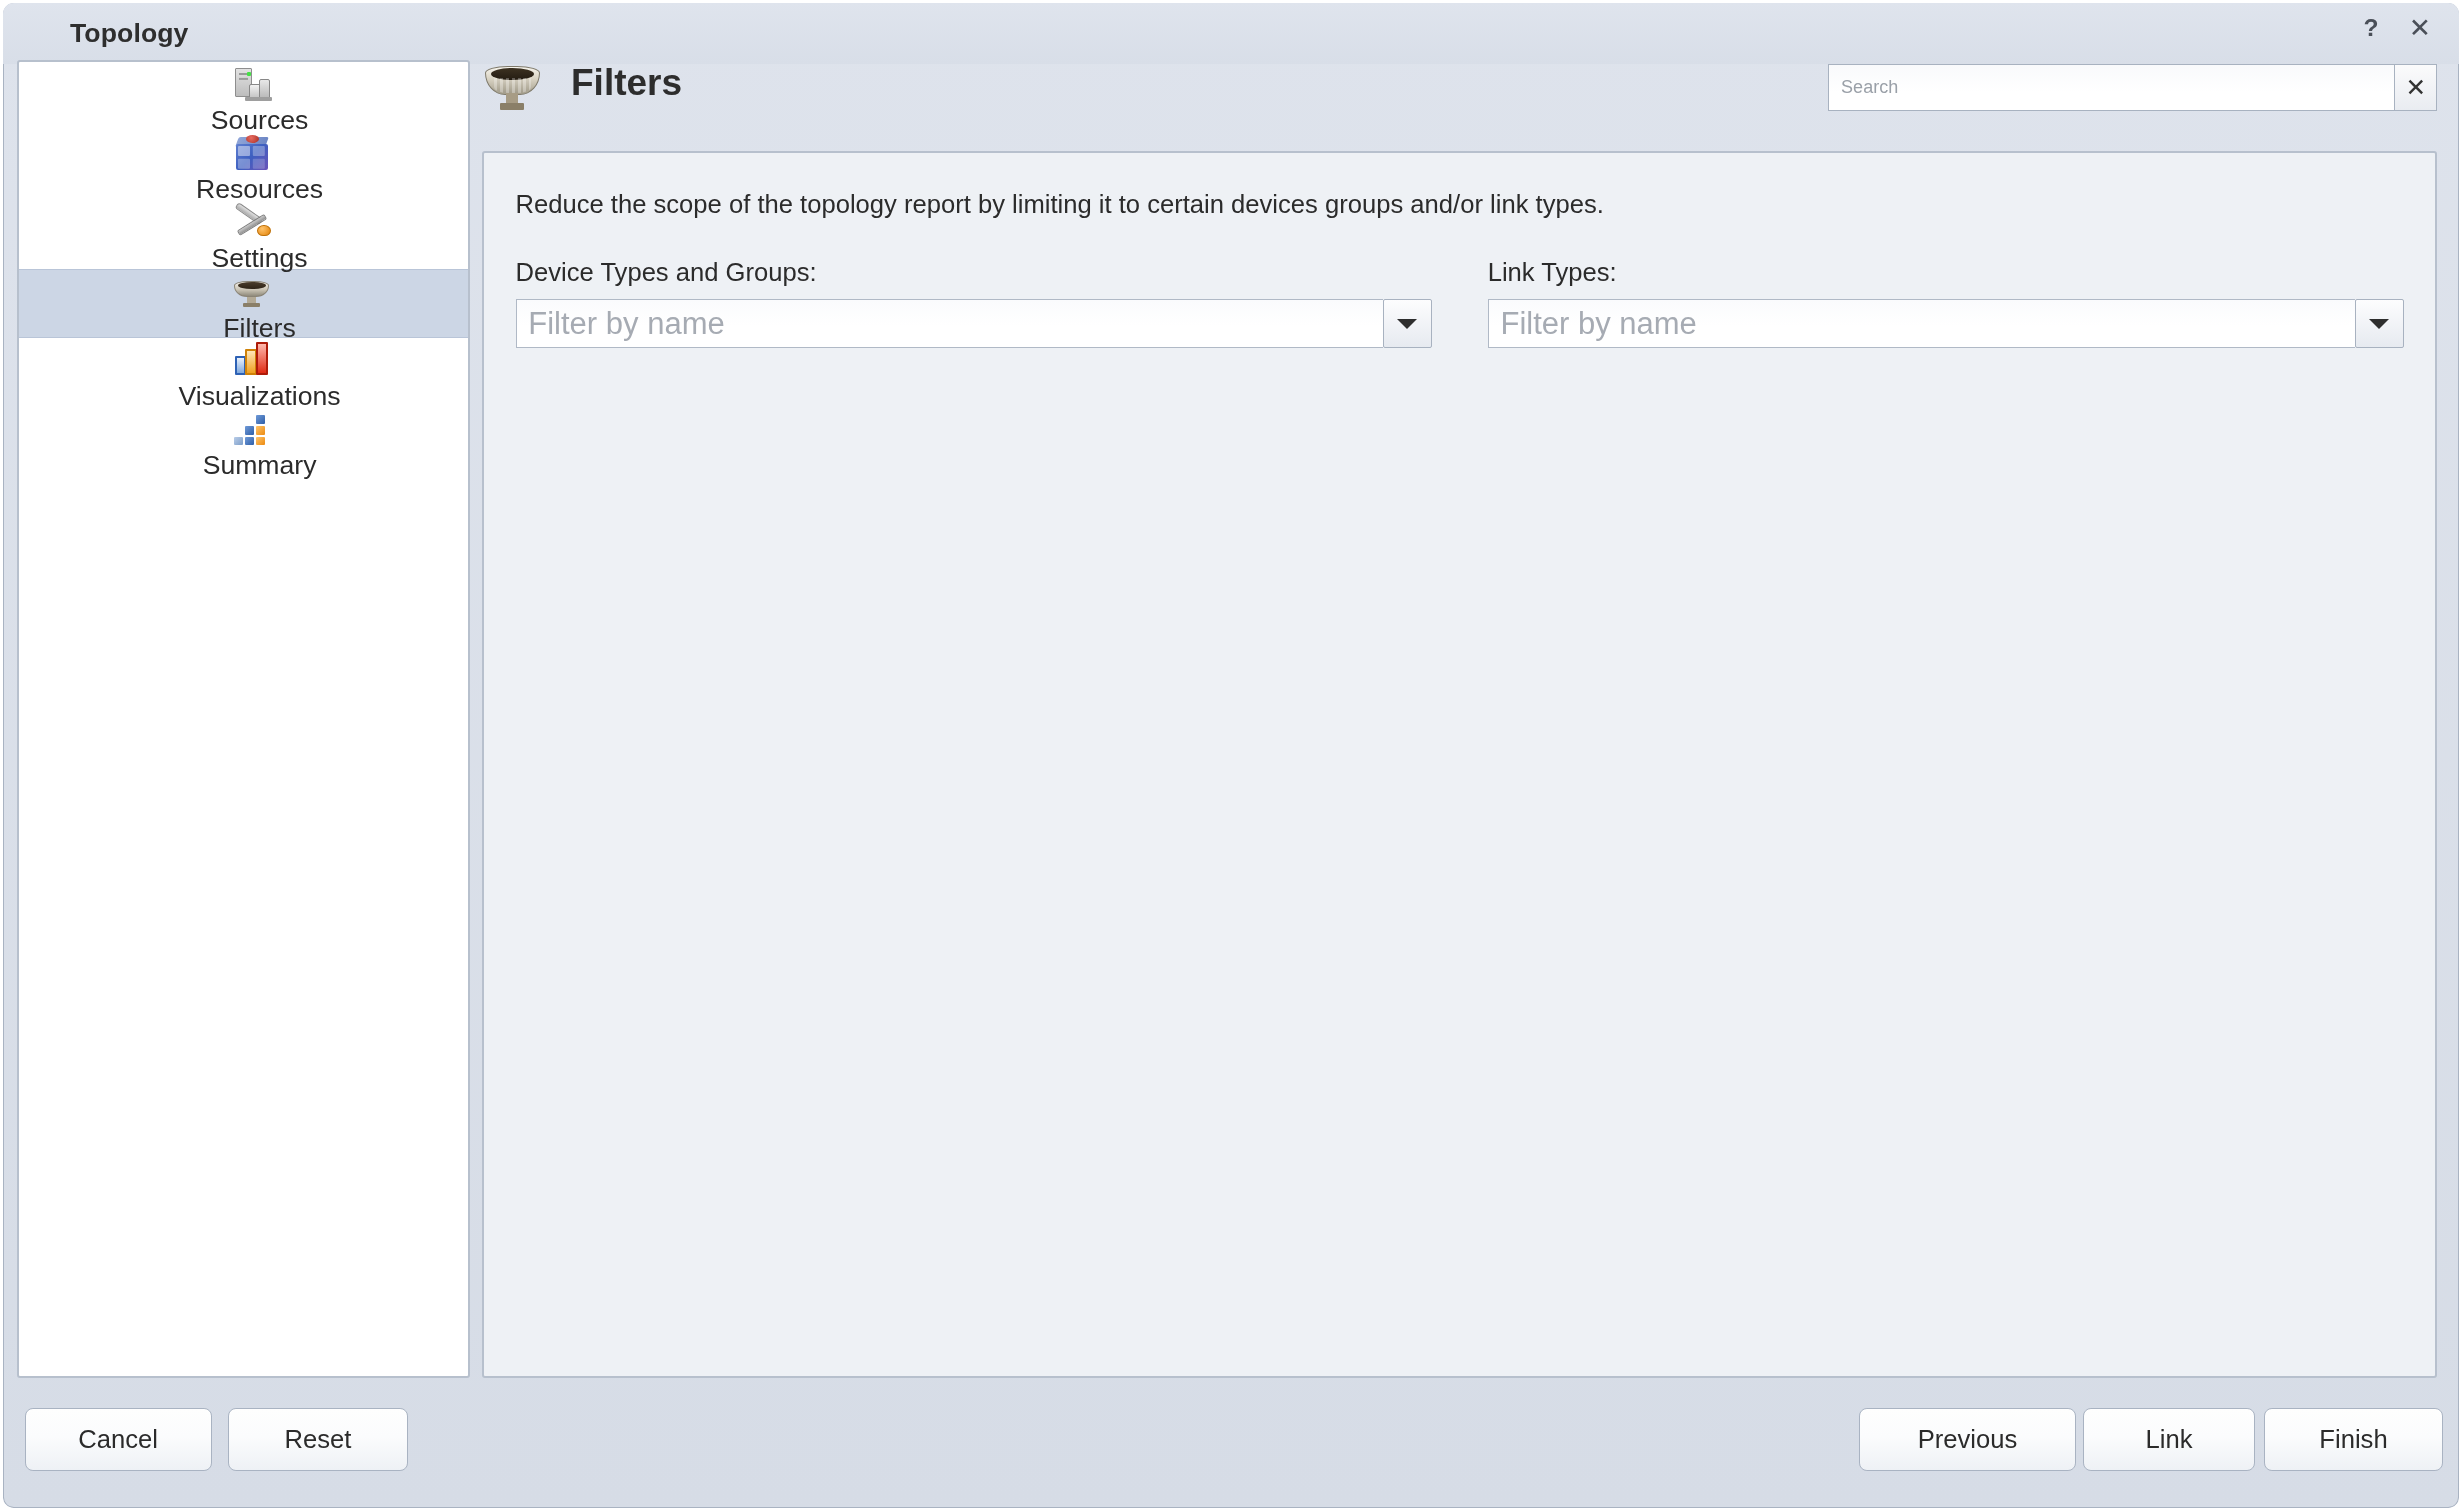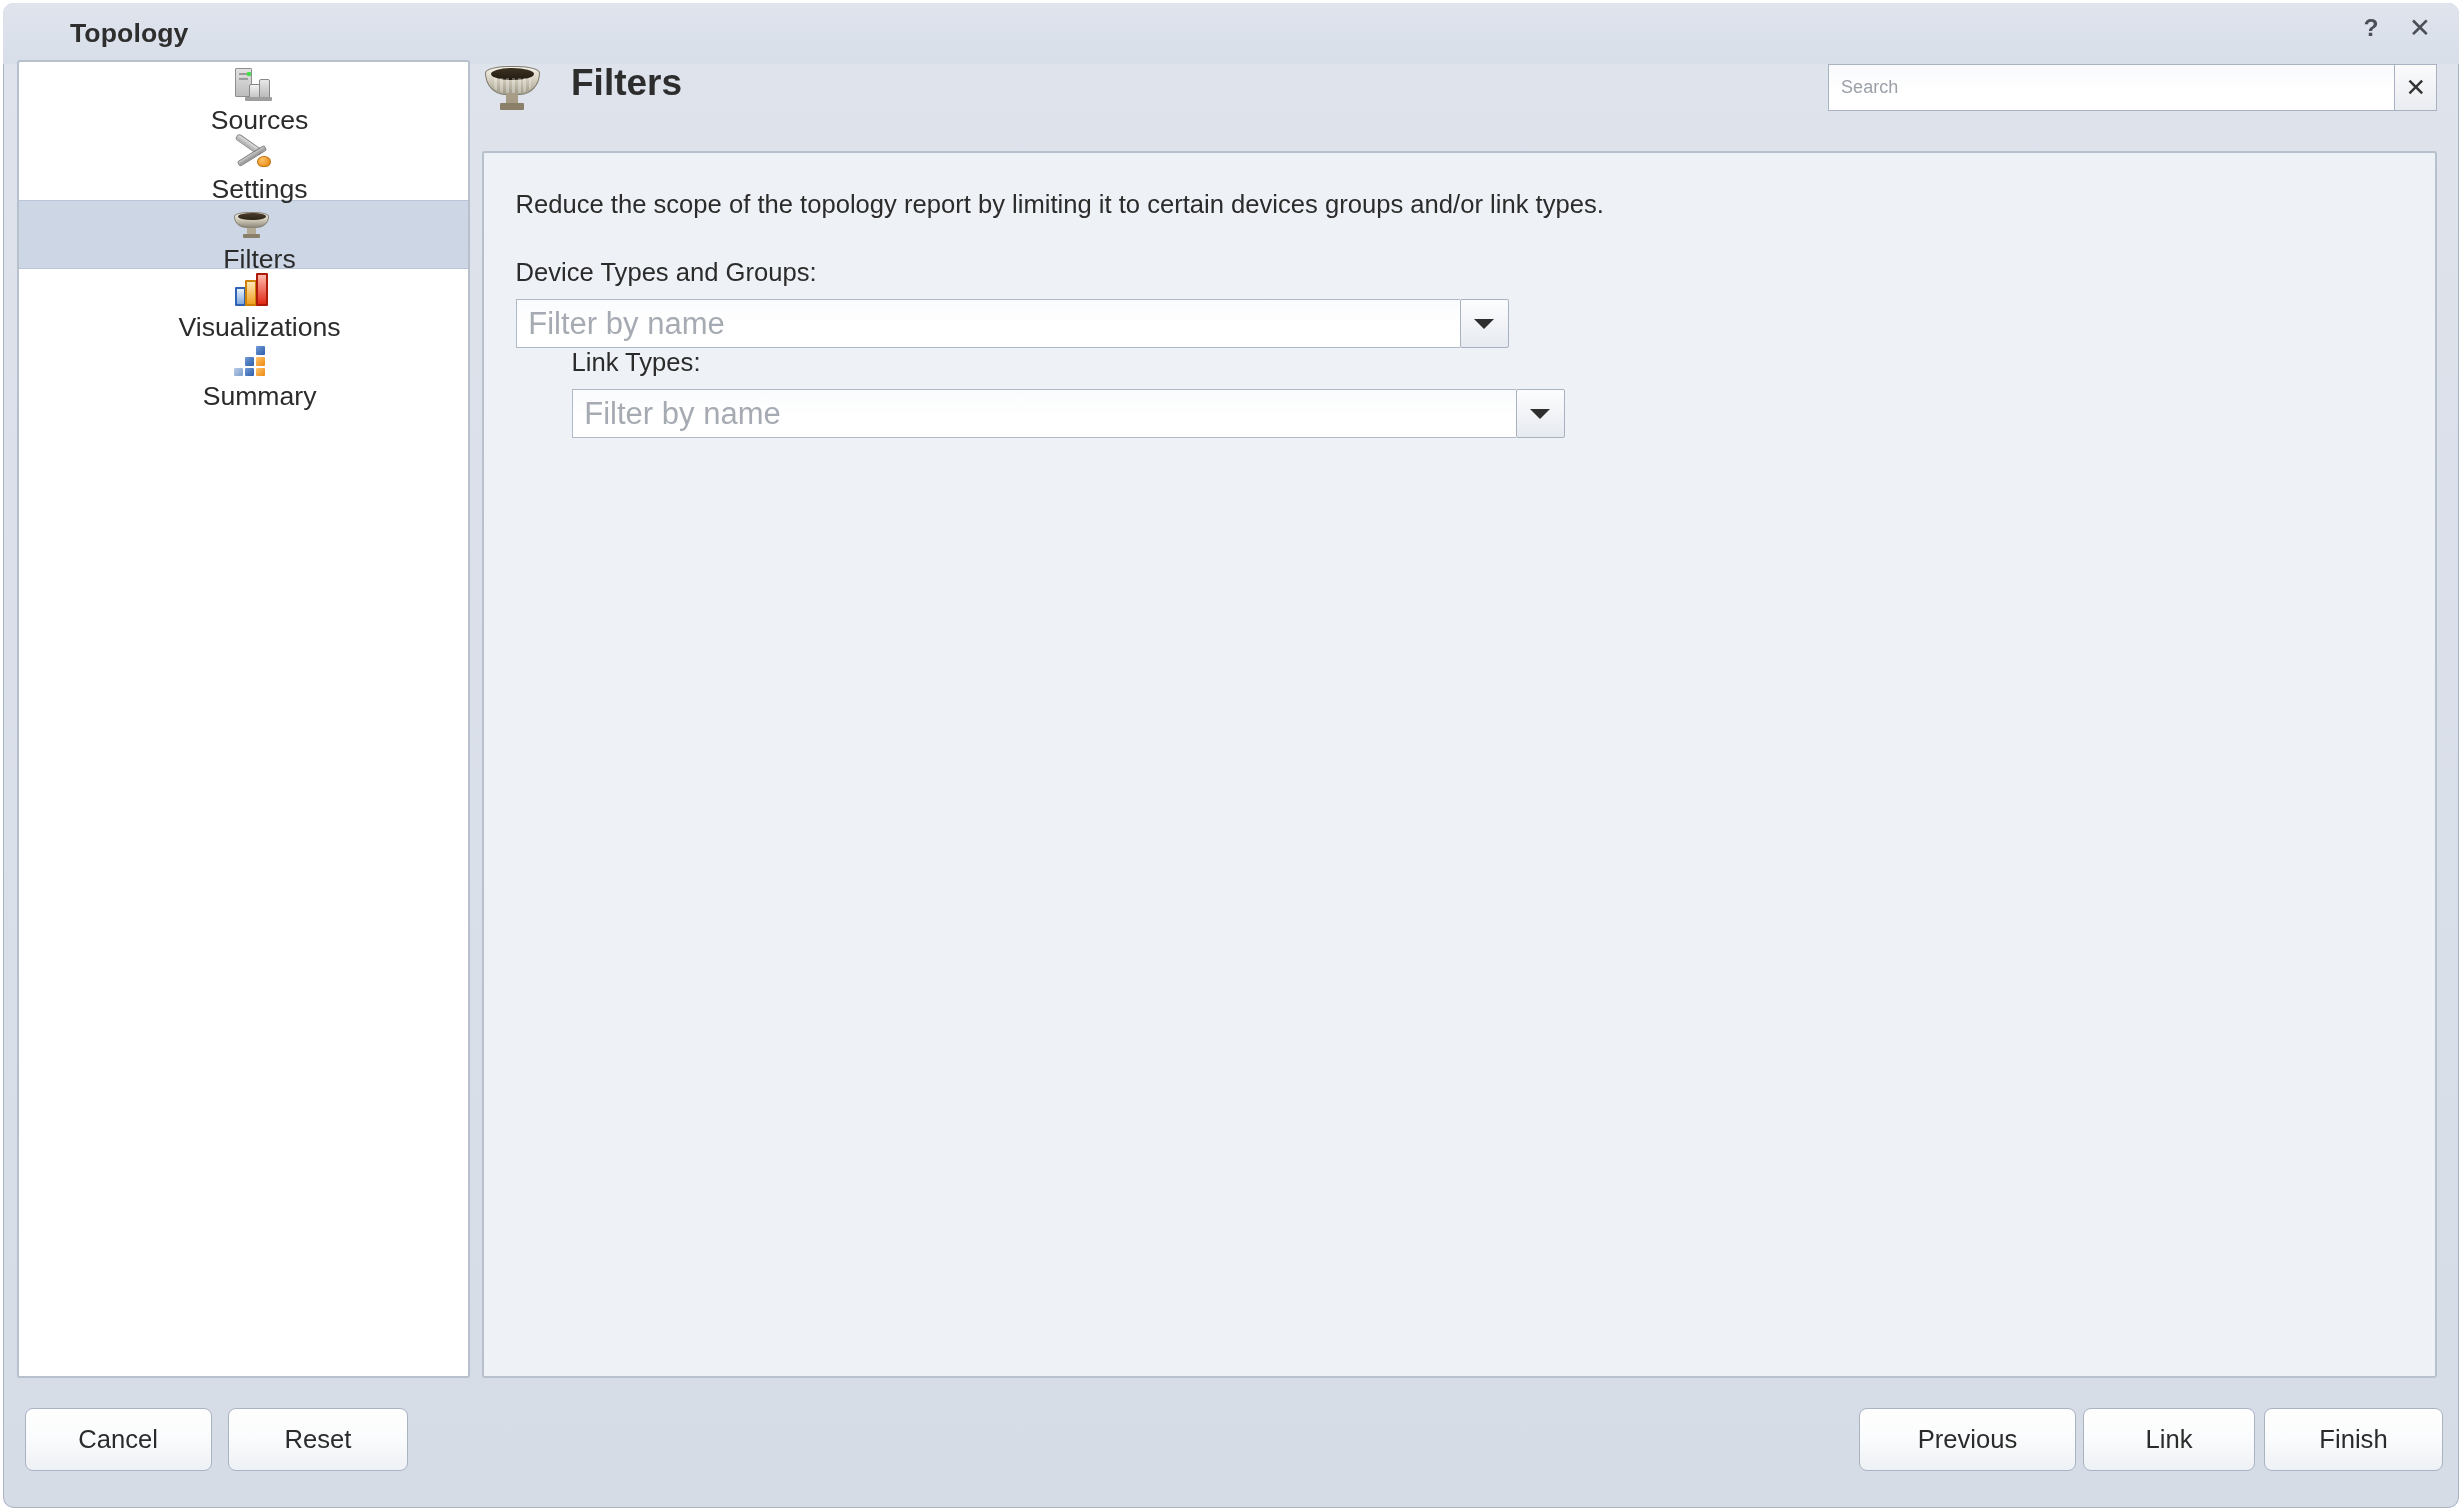--- a/index.html
+++ b/index.html
@@ -343,21 +343,20 @@
     padding: 29.6px 31.5px;
   }
   .content-desc {
     font-size: 25.6px;
     color: #2b2b2b;
     margin: 7.9px 0 0 0;
   }
   .fields-row {
     display: flex;
     margin-top: 39px;
-    flex-direction: column;
   }
   .field-col { width: 993px; }
   .field-col + .field-col { margin-left: 56px; }
   .field-label {
     font-size: 25.6px;
     color: #2b2b2b;
     margin-bottom: 11.8px;
     display: block;
   }
   .combo {
@@ -432,20 +431,28 @@
       <div class="side-icon ic-server">
         <div class="tower"></div>
           <div class="led"></div>
         <div class="box1"></div>
           <div class="box2"></div>
           <div class="base"></div>
       </div>
       <div class="side-label">Sources</div>
     </div>
 
+    <div class="side-item">
+      <div class="side-icon ic-cube">
+        <div class="top"></div>
+          <div class="red"></div>
+          <div class="body"></div>
+      </div>
+      <div class="side-label">Resources</div>
+    </div>
 
     <div class="side-item">
       <div class="side-icon ic-tools">
         <div class="wrench"></div>
           <div class="screw"></div>
           <div class="handle"></div>
       </div>
       <div class="side-label">Settings</div>
     </div>
 

